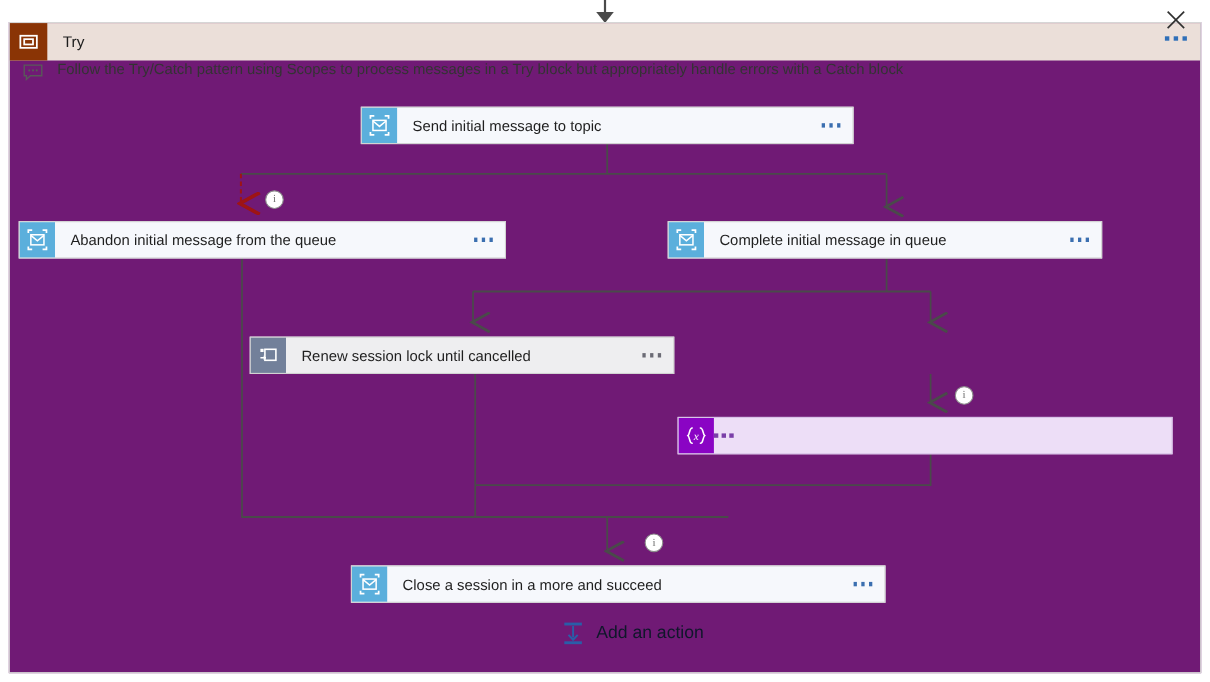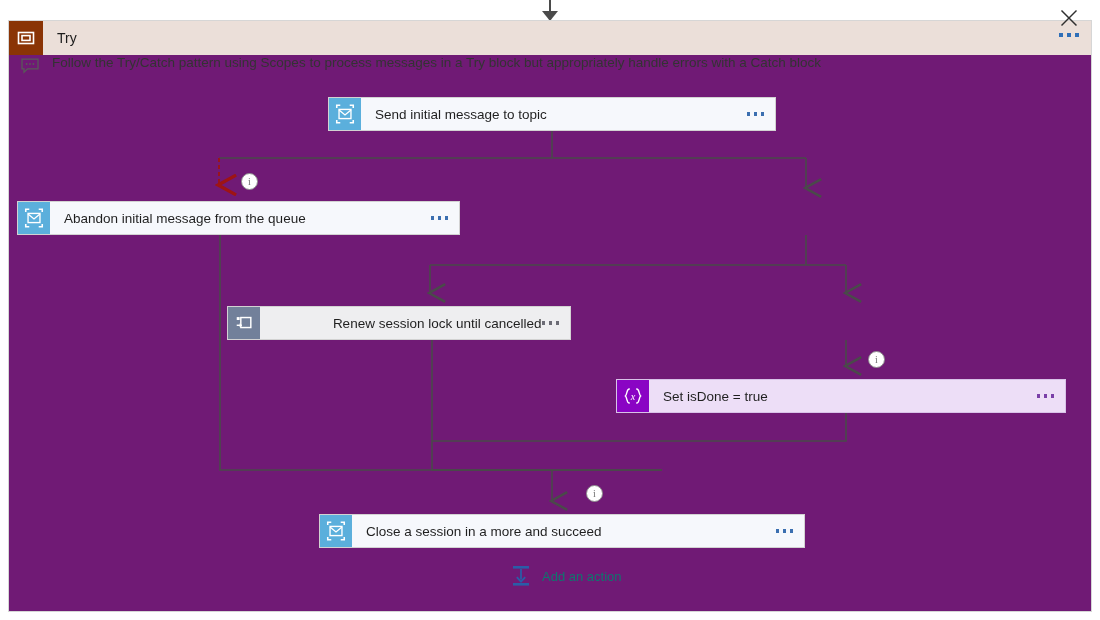--- a/index.html
+++ b/index.html
@@ -201,22 +201,22 @@
     align-items: center;
     cursor: pointer;
   }
   .add-action .aa-icon {
     width: 26px; height: 28px;
     display: flex; align-items: center; justify-content: center;
     flex: 0 0 auto;
   }
   .add-action .aa-label {
     margin-left: 8px;
-    font-size: 13px;
-    color: #0f766e;
+    font-size: 16px;
+    color: #0f172a;
   }
 </style>
 </head>
 <body>
 
 <div id="canvas">
 
   <div class="top-arrow"></div>
   <div class="top-arrow-head"></div>
 
@@ -321,22 +321,37 @@
       </svg>
     </div>
     <div class="lbl">Send initial message to topic</div>
     <div class="dots">
         <i></i>
         <i></i>
         <i></i>
       </div>
   </div>
 
-
-  <div class="card loop" style="left:227px; top:306px; width:344px;text-align:right;">
+  <div class="card servicebus" style="left:607px; top:201px; width:395px;">
+    <div class="ic">
+      <svg width="22" height="22" viewBox="0 0 24 24" aria-hidden="true">
+        <path d="M3 4.5V2.5h3M21 4.5V2.5h-3M3 19.5v2h3M21 19.5v2h-3" fill="none" stroke="#ffffff" stroke-width="1.7" stroke-linecap="square"></path>
+        <rect x="5.5" y="7" width="13" height="10" fill="none" stroke="#ffffff" stroke-width="1.5"></rect>
+        <path d="M5.5 7.6 L12 13 L18.5 7.6" fill="none" stroke="#ffffff" stroke-width="1.5"></path>
+      </svg>
+    </div>
+    <div class="lbl">Complete initial message in queue</div>
+    <div class="dots">
+        <i></i>
+        <i></i>
+        <i></i>
+      </div>
+  </div>
+
+  <div class="card loop" style="left:227px; top:306px; width:386px;">
     <div class="ic">
       <svg width="20" height="20" viewBox="0 0 22 22" aria-hidden="true">
         <rect x="7.5" y="5" width="11" height="11" fill="none" stroke="#ffffff" stroke-width="1.6"></rect>
         <rect x="3" y="4.5" width="3.2" height="3.2" fill="#ffffff"></rect>
         <path d="M3 13.5h5.5" stroke="#ffffff" stroke-width="1.6" fill="none"></path>
         <path d="M6.2 11.3 L8.8 13.5 L6.2 15.7 Z" fill="#ffffff"></path>
       </svg>
     </div>
     <div class="lbl">Renew session lock until cancelled</div>
     <div class="dots">
@@ -348,21 +363,20 @@
 
 
   <div class="card variable" style="left:616px; top:379px; width:450px;">
     <div class="ic">
       <svg width="26" height="20" viewBox="0 0 28 20" aria-hidden="true">
         <path d="M10 2.5c-3 0-2.2 6-4.2 7.5 2 1.5 1.2 7.5 4.2 7.5" fill="none" stroke="#ffffff" stroke-width="1.5" stroke-linecap="round"></path>
         <path d="M18 2.5c3 0 2.2 6 4.2 7.5-2 1.5-1.2 7.5-4.2 7.5" fill="none" stroke="#ffffff" stroke-width="1.5" stroke-linecap="round"></path>
         <text x="14" y="14.2" font-family="Liberation Serif, serif" font-style="italic" font-size="11" fill="#ffffff" text-anchor="middle">x</text>
       </svg>
     </div>
-    <div class="lbl">Set isDone = true</div>
     <div class="dots">
         <i></i>
         <i></i>
         <i></i>
       </div>
   </div>
 
   <div class="card servicebus" style="left:319px; top:514px; width:486px;">
     <div class="ic">
       <svg width="22" height="22" viewBox="0 0 24 24" aria-hidden="true">

